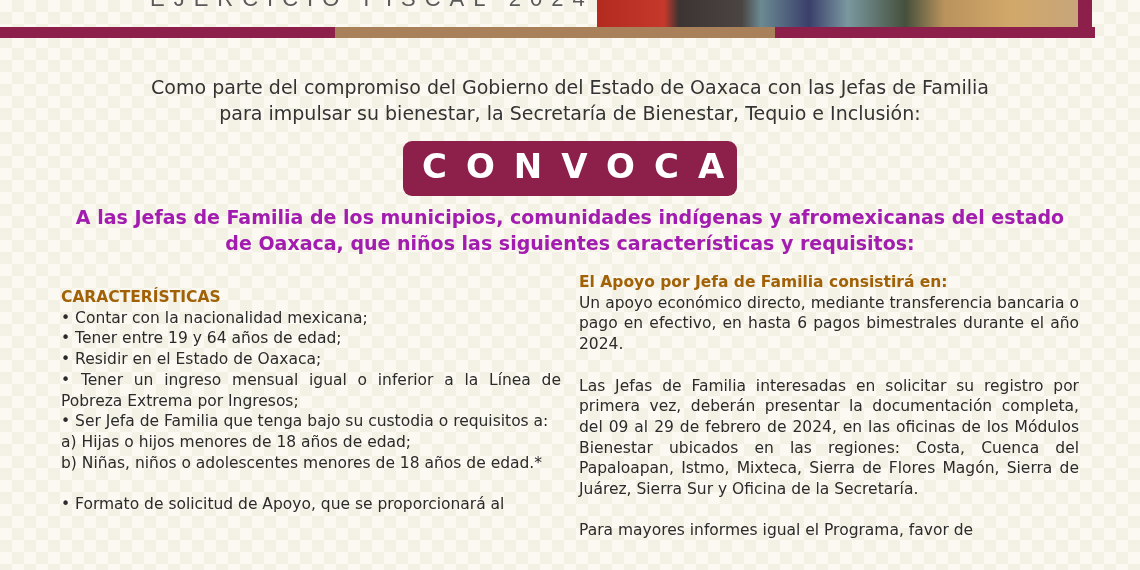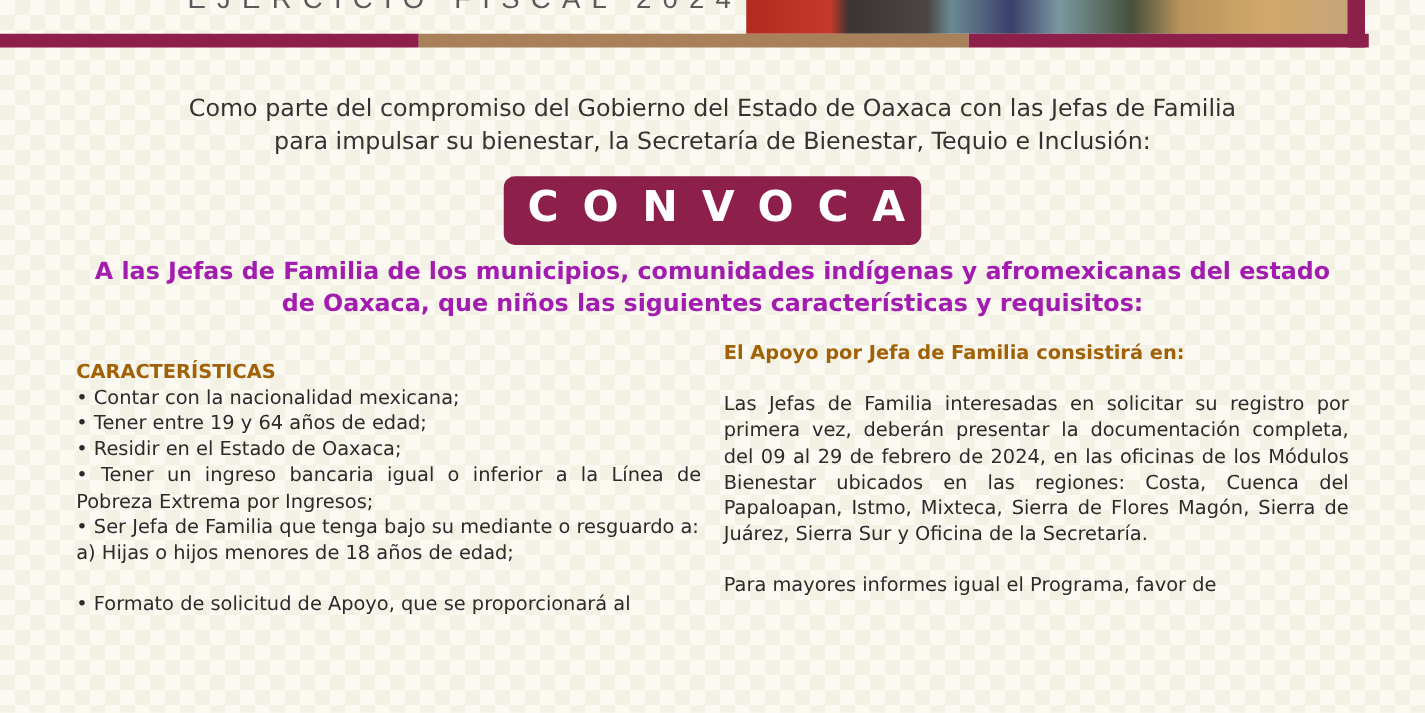--- a/index.html
+++ b/index.html
@@ -73,26 +73,28 @@
 <div class="abs addressee">
   <span class="line">A las Jefas de Familia de los municipios, comunidades indígenas y afromexicanas  del estado</span>
   <span class="line">de Oaxaca, que niños las siguientes características y requisitos:</span>
 </div>
 
 <div class="abs col col-left">
   <div class="heading">CARACTERÍSTICAS</div>
   <div>• Contar con la nacionalidad mexicana;</div>
   <div>• Tener entre 19 y 64 años de edad;</div>
   <div>• Residir en el Estado de Oaxaca;</div>
-  <div>• Tener un ingreso bancaria igual o inferior a la Línea de Pobreza Extrema por Ingresos;</div>
-  <div>• Ser Jefa de Familia que tenga bajo su mediante o resguardo a:</div>
+  <div>• Tener un ingreso mensual igual o inferior a la Línea de Pobreza Extrema por Ingresos;</div>
+  <div>• Ser Jefa de Familia que tenga bajo su custodia o requisitos a:</div>
   <div>a) Hijas o hijos menores de 18 años de edad;</div>
+  <div>b) Niñas, niños o adolescentes menores de 18 años de edad.*</div>
   <div class="gap"></div>
   <div>• Formato de solicitud de Apoyo, que se proporcionará al</div>
 </div>
 
 <div class="abs col col-right">
   <div class="heading">El Apoyo por Jefa de Familia consistirá en:</div>
+  <div>Un apoyo económico directo, mediante transferencia bancaria o pago en efectivo,  en hasta 6 pagos bimestrales durante el año 2024.</div>
   <div class="gap"></div>
   <div><span>Las Jefas de Familia interesadas en solicitar su registro por primera vez, deberán presentar la documentación completa, </span><span class="bold">del 09 al 29 de febrero de 2024</span><span>, en las oficinas de los Módulos Bienestar ubicados en las regiones: Costa, Cuenca del Papaloapan, Istmo, Mixteca, Sierra de Flores Magón, Sierra de Juárez, Sierra Sur y Oficina de la Secretaría.</span></div>
   <div class="gap"></div>
   <div>Para mayores informes igual el Programa, favor de</div>
 </div>
 
 </body></html>

